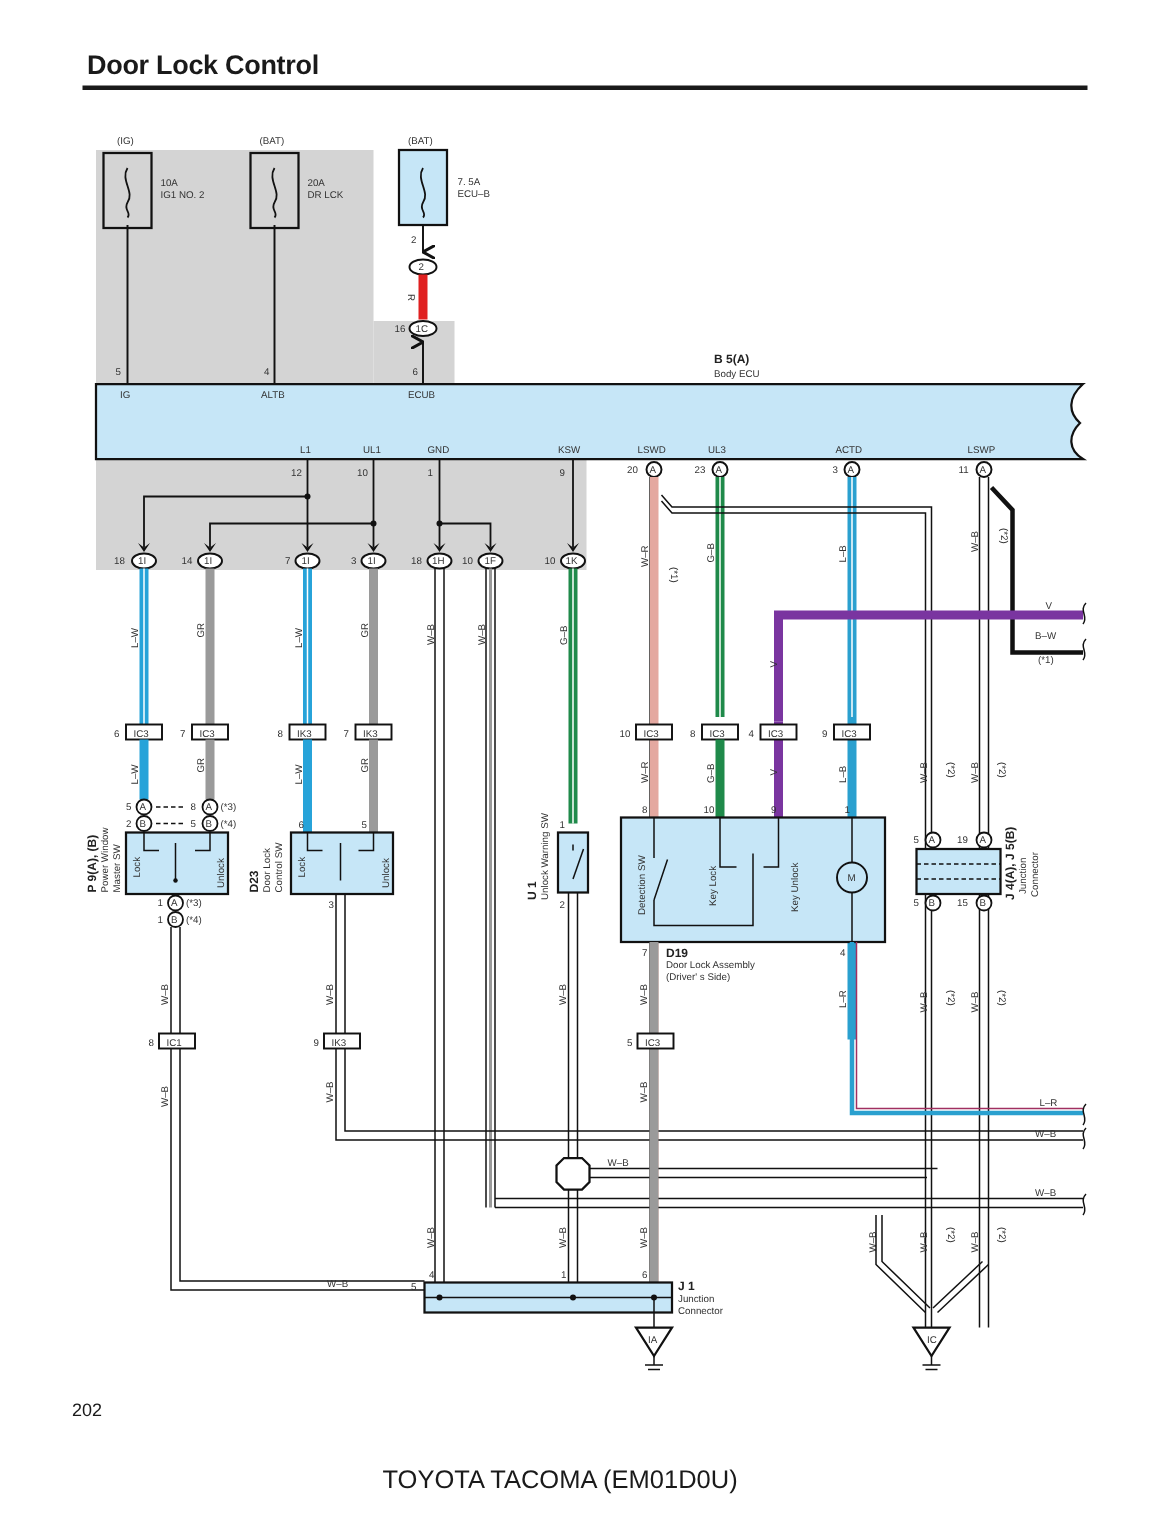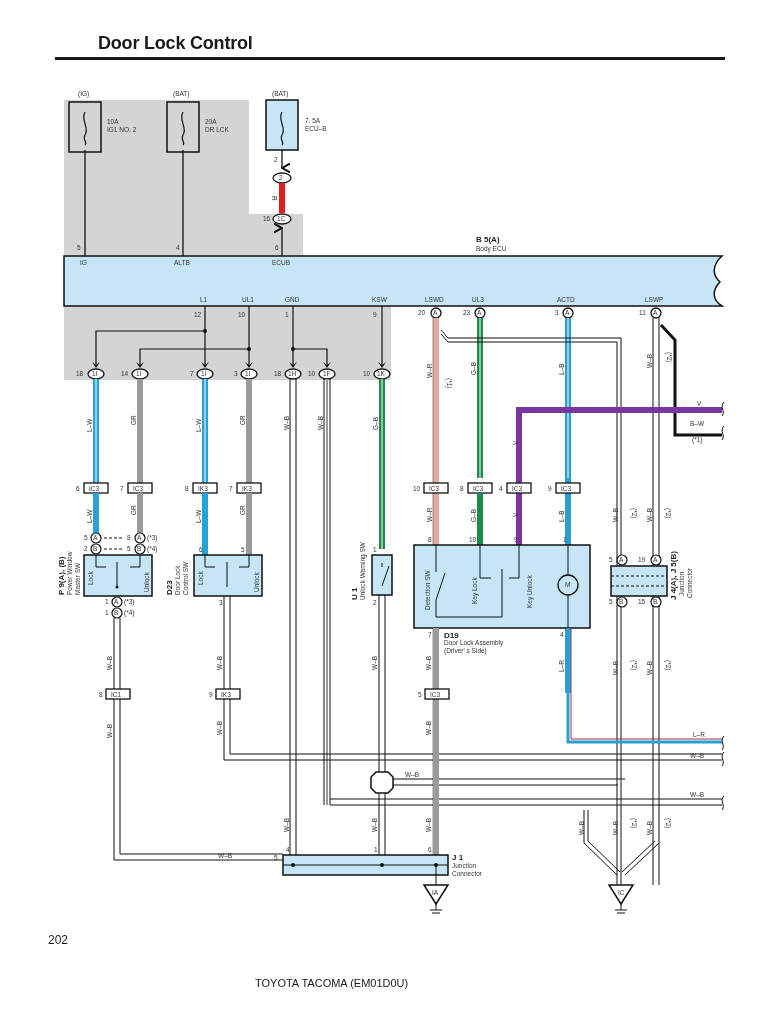--- a/index.html
+++ b/index.html
@@ -1,20 +1,20 @@
 <!DOCTYPE html>
 <html><head>
 <meta charset="utf-8">
 <style>
   html,body{margin:0;padding:0;background:#fff;}
   body{width:768px;height:1024px;position:relative;overflow:hidden;font-family:"Liberation Sans",sans-serif;color:#1a1a1a;}
-  .title{position:absolute;left:58px;top:33px;font-size:18px;font-weight:bold;letter-spacing:-0.2px;margin-left:40px;}
+  .title{position:absolute;left:58px;top:33px;font-size:18px;font-weight:bold;letter-spacing:-0.2px;}
   .title-rule{position:absolute;left:55px;top:57px;width:670px;height:3px;background:#1a1a1a;}
   .page-num{position:absolute;left:48px;top:933px;font-size:12px;}
-  .footer{position:absolute;left:255px;top:977px;font-size:11px;}
+  .footer{position:absolute;left:255px;top:977px;font-size:17px;}
   svg{position:absolute;left:0;top:0;}
   svg text{font-family:"Liberation Sans",sans-serif;fill:#333;}
   .t6{font-size:6.5px;}
   .tb{font-size:8px;font-weight:bold;fill:#222;}
 </style>
 </head>
 <body>
 
 <div class="title">Door Lock Control</div>
 <div class="title-rule"></div>

